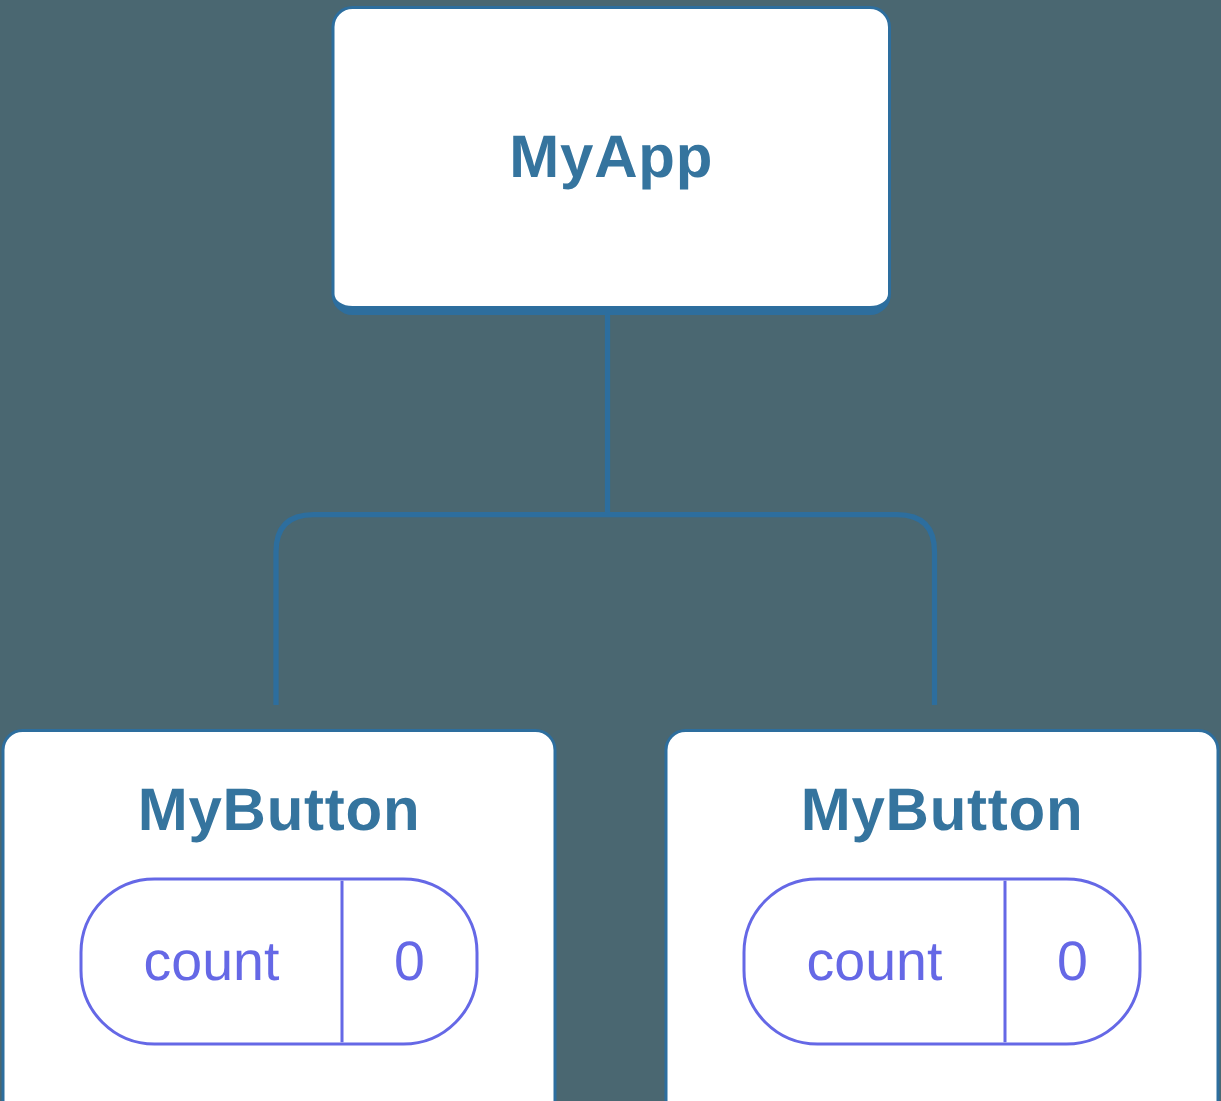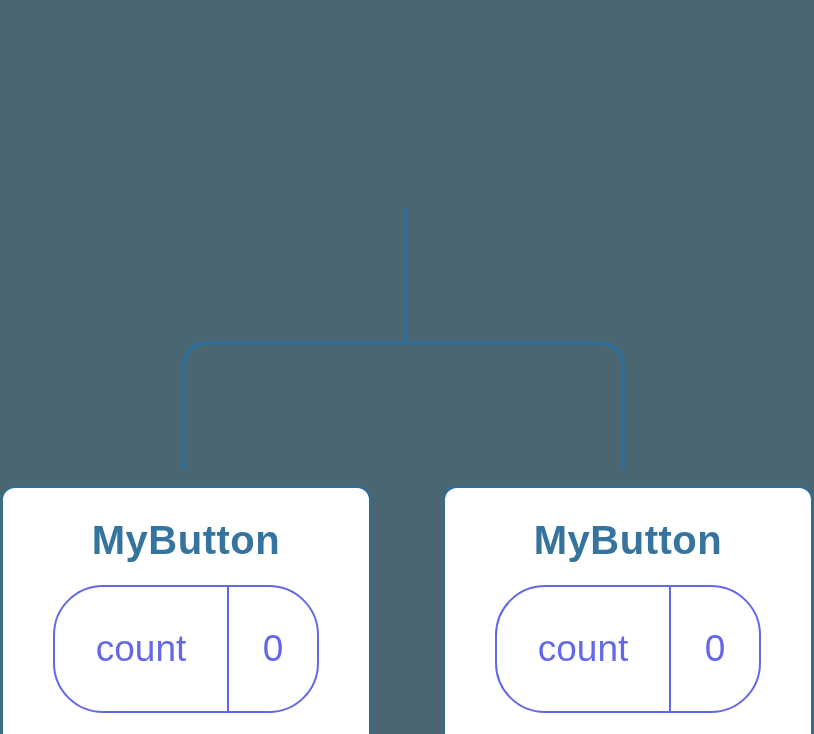--- a/index.html
+++ b/index.html
@@ -61,21 +61,21 @@
     color: var(--label-text);
     font-size: 40px;
     font-weight: 600;
     letter-spacing: 0.5px;
     line-height: 48px;
   }
 
   .state-pill {
     margin-top: 21px;
     width: 266px;
-    height: 128px;
+    height: 112px;
     border: 2.5px solid var(--state-accent);
     border-radius: 50px;
     display: flex;
     align-items: stretch;
     overflow: hidden;
   }
   .state-pill .state-name {
     flex: 1;
     display: flex;
     align-items: center;
@@ -98,20 +98,23 @@
 </head>
 <body>
 
 <div class="stage">
 
   <svg class="connectors" viewBox="0 0 814 734" xmlns="http://www.w3.org/2000/svg" aria-hidden="true">
     <path d="M 405 208 L 405 343"></path>
     <path d="M 184 470 L 184 368 Q 184 343 209 343 L 598 343 Q 623 343 623 368 L 623 470"></path>
   </svg>
 
+  <div class="card root">
+    <div class="node-label">MyApp</div>
+  </div>
 
   <div class="card child child-left">
     <div class="node-label">MyButton</div>
     <div class="state-pill">
       <div class="state-name">count</div>
       <div class="state-value">0</div>
     </div>
   </div>
 
   <div class="card child child-right">

